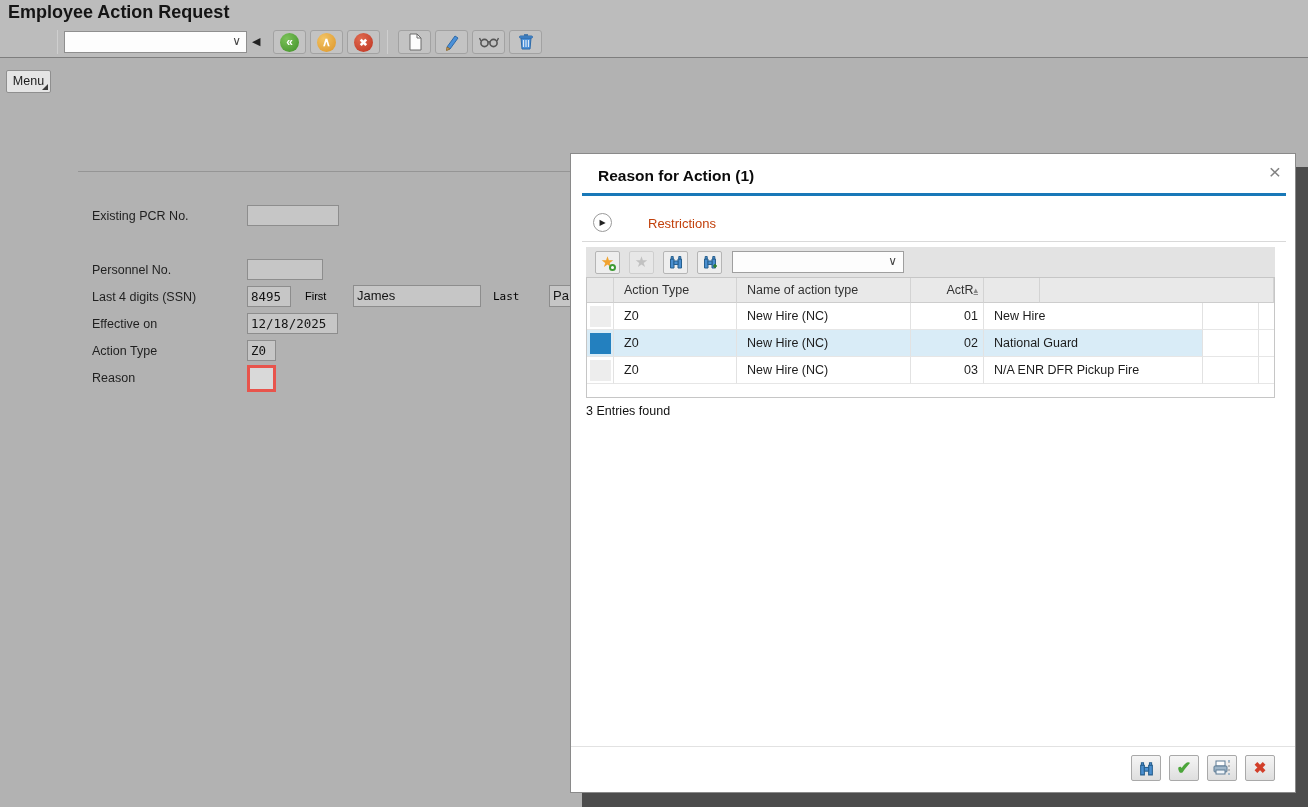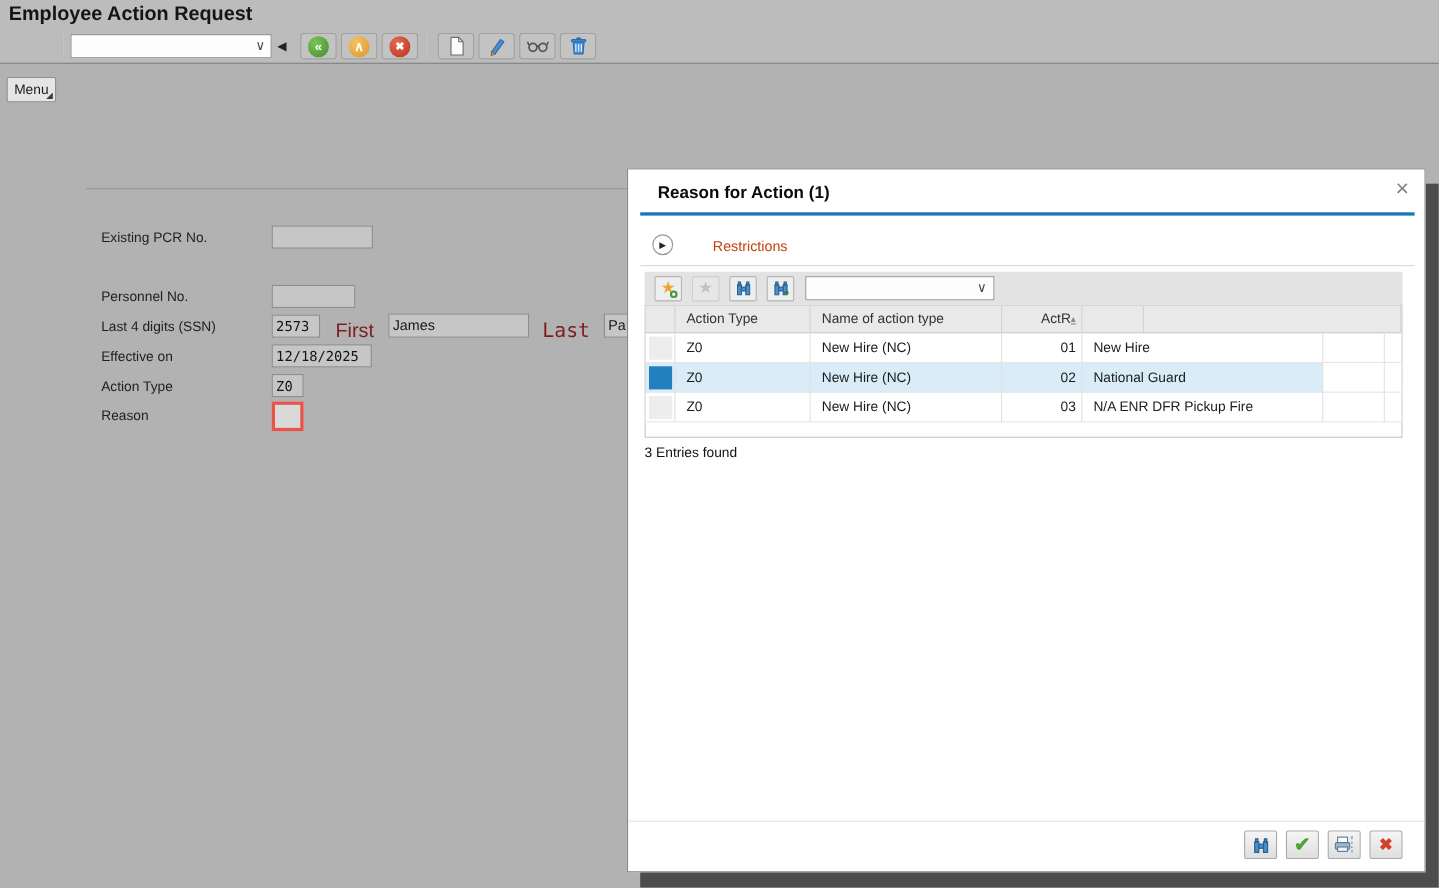--- a/index.html
+++ b/index.html
@@ -21,21 +21,21 @@
   .circle-ic { width:19px; height:19px; border-radius:50%; color:#fff; font-size:12px; font-weight:bold; display:flex; align-items:center; justify-content:center; }
   .circle-back { background:radial-gradient(circle at 35% 30%, #7cc25a, #3f8f27); }
   .circle-exit { background:radial-gradient(circle at 35% 30%, #f2c465, #dd9426); }
   .circle-cancel { background:radial-gradient(circle at 35% 30%, #e06a4f, #bd3220); font-size:10px; }
 
   
   .group-line { position:absolute; left:78px; top:171px; width:1162px; height:1px; background:#959595; }
   .f-label { position:absolute; left:92px; font-size:12.5px; color:#1f1f1f; }
   .f-input { position:absolute; background:#c6c6c6; border:1px solid #8d8d8d; font-family:"DejaVu Sans Mono", monospace; font-size:12.5px; color:#141414; padding:0 3px; line-height:19px; overflow:hidden; white-space:nowrap; }
   .f-input.sans { font-family:"Liberation Sans", sans-serif; font-size:13px; }
-  .f-inline-label { position:absolute; font-size:18px; color:#7f1d1d; }
+  .f-inline-label { position:absolute; font-size:11px; color:#000000; }
   .mono-label { font-family:"DejaVu Sans Mono", monospace; }
   .reason-box { position:absolute; left:247px; top:365px; width:29px; height:27px; background:#d9d9d9; border:3px solid #e8544c; }
 
   
   .dialog { position:absolute; left:570px; top:153px; width:726px; height:640px; background:#ffffff; border:1px solid #8a8a8a; box-shadow:12px 14px 0 0 #4c4c4c; z-index:10; }
   .dlg-title { position:absolute; left:11px; top:13px; font-size:15.5px; font-weight:bold; color:#0b0b0b;margin-left:16px; }
   .dlg-close { position:absolute; right:14px; top:8px; font-size:21px; color:#828282; line-height:20px; cursor:default; }
   .dlg-underline { position:absolute; left:11px; top:39px; width:704px; height:3px; }
   .restr-circle { position:absolute; left:22px; top:59px; width:19px; height:19px; border:1px solid #9a9a9a; border-radius:50%; background:#fff; display:flex; align-items:center; justify-content:center; font-size:8px; color:#222; }
   .restr-label { position:absolute; left:77px; top:62px; font-size:13px; color:#c2410c; }
@@ -149,21 +149,21 @@
 
   <div class="group-line"></div>
 
   <div class="f-label" style="top:209px;">Existing PCR No.</div>
   <div class="f-input" style="left:247px; top:205px; width:92px; height:21px;"></div>
 
   <div class="f-label" style="top:263px;">Personnel No.</div>
   <div class="f-input" style="left:247px; top:259px; width:76px; height:21px;"></div>
 
   <div class="f-label" style="top:290px;">Last 4 digits (SSN)</div>
-  <div class="f-input" style="left:247px; top:286px; width:44px; height:21px;">2573</div>
+  <div class="f-input" style="left:247px; top:286px; width:44px; height:21px;">8495</div>
   <div class="f-inline-label" style="left:305px; top:290px;">First</div>
   <div class="f-input sans" style="left:353px; top:285px; width:128px; height:22px; line-height:20px;">James</div>
   <div class="f-inline-label mono-label" style="left:493px; top:290px;">Last</div>
   <div class="f-input sans" style="left:549px; top:285px; width:110px; height:22px; line-height:20px;">Pa</div>
 
   <div class="f-label" style="top:317px;">Effective on</div>
   <div class="f-input" style="left:247px; top:313px; width:91px; height:21px;">12/18/2025</div>
 
   <div class="f-label" style="top:344px;">Action Type</div>
   <div class="f-input" style="left:247px; top:340px; width:29px; height:21px;">Z0</div>

